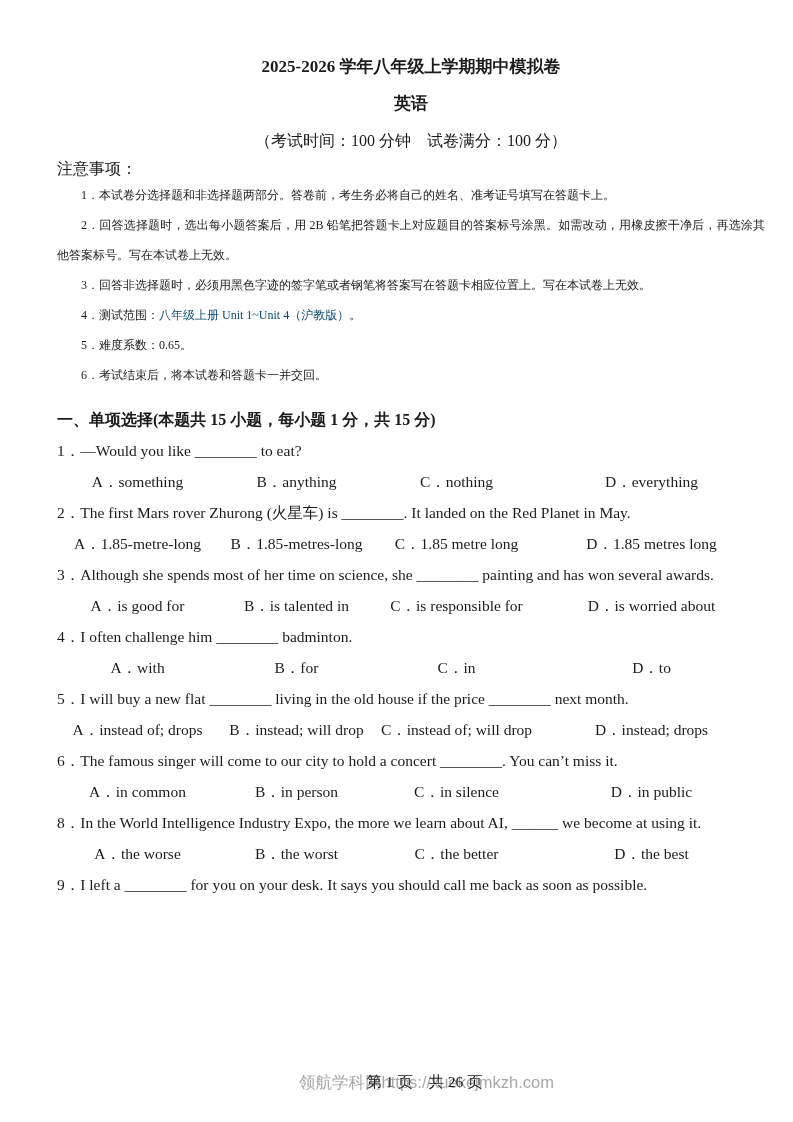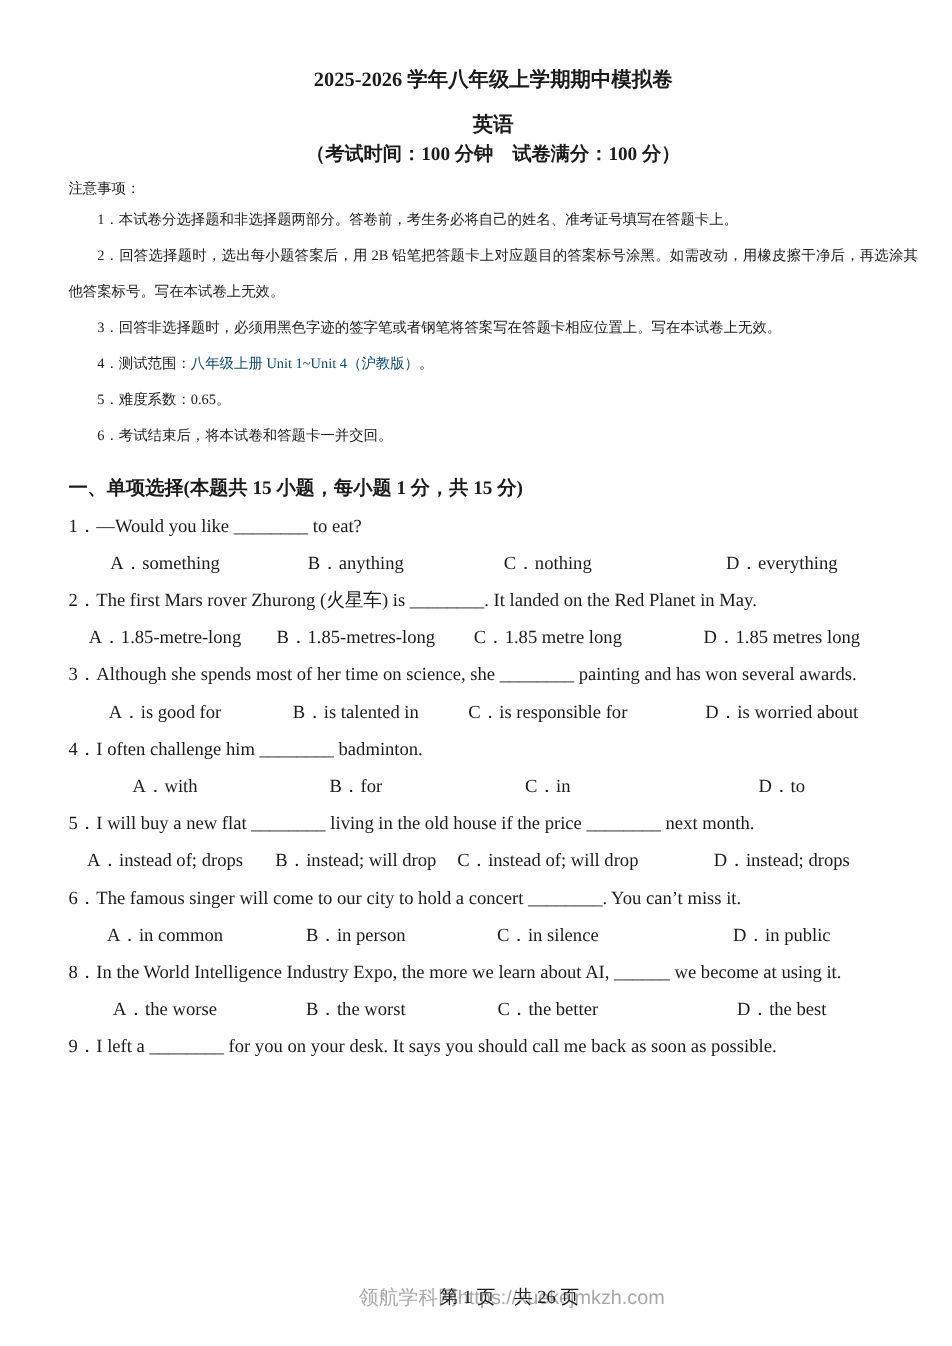--- a/index.html
+++ b/index.html
@@ -22,29 +22,28 @@
     line-height: 22px;
   }
   .subject {
     margin-top: 15px;
     text-align: center;
     font-weight: bold;
     font-size: 17px;
     line-height: 22px;
   }
   .exam-info {
-    margin-top: 3px;
+    margin-top: 15px;
     text-align: center;
     font-size: 16px;
     line-height: 22px;
-    font-weight: bold;
   }
   .notice-header {
     margin-top: 6px;
-    font-size: 12px;
+    font-size: 16px;
     line-height: 22px;
   }
   .note {
     margin: 0;
     font-size: 12px;
     line-height: 30px;
     text-indent: 2em;
     text-align: justify;
   }
   .red { color: #0c4a6e; }

